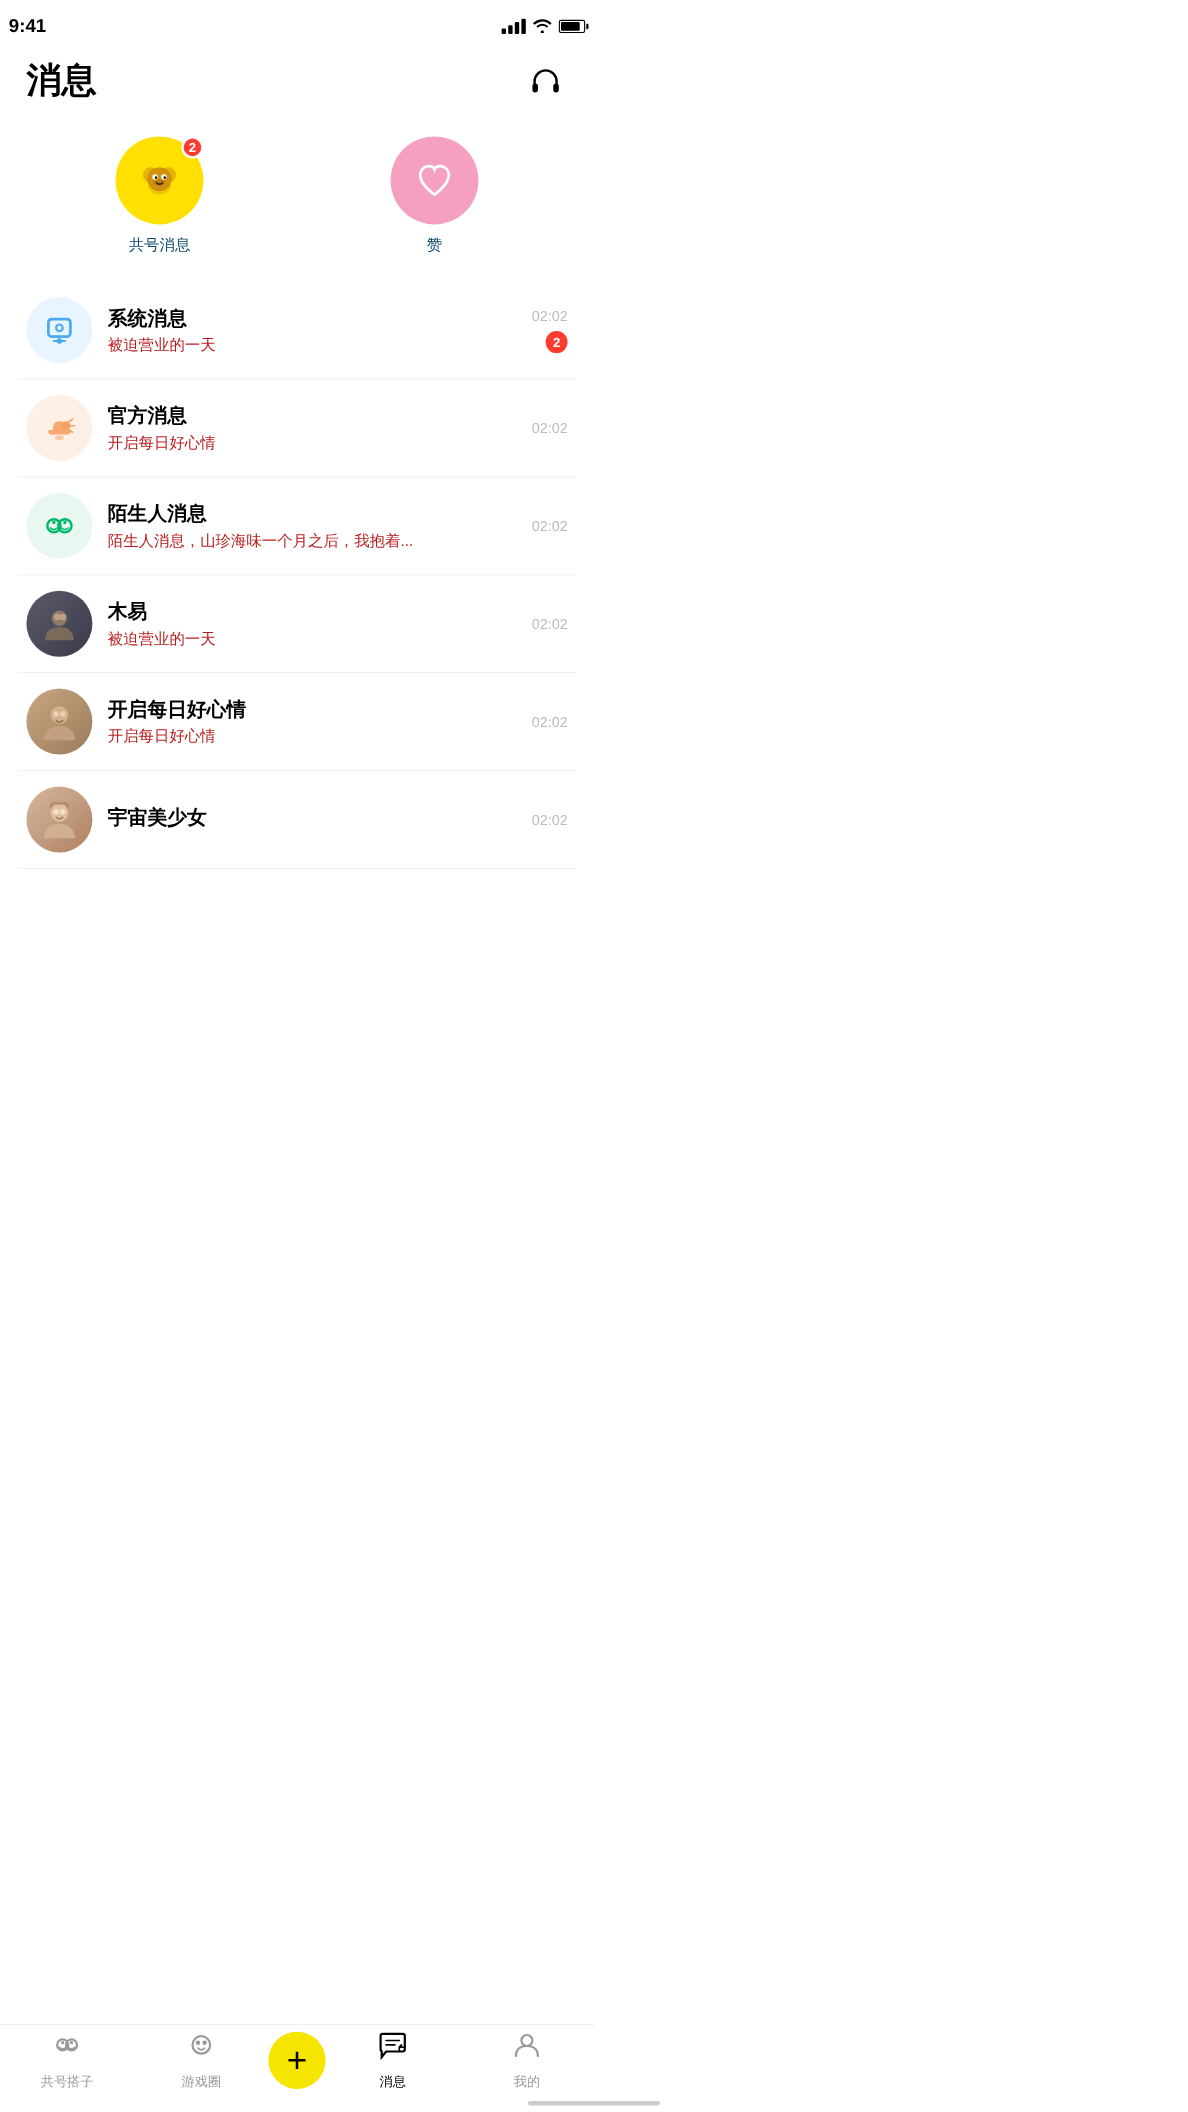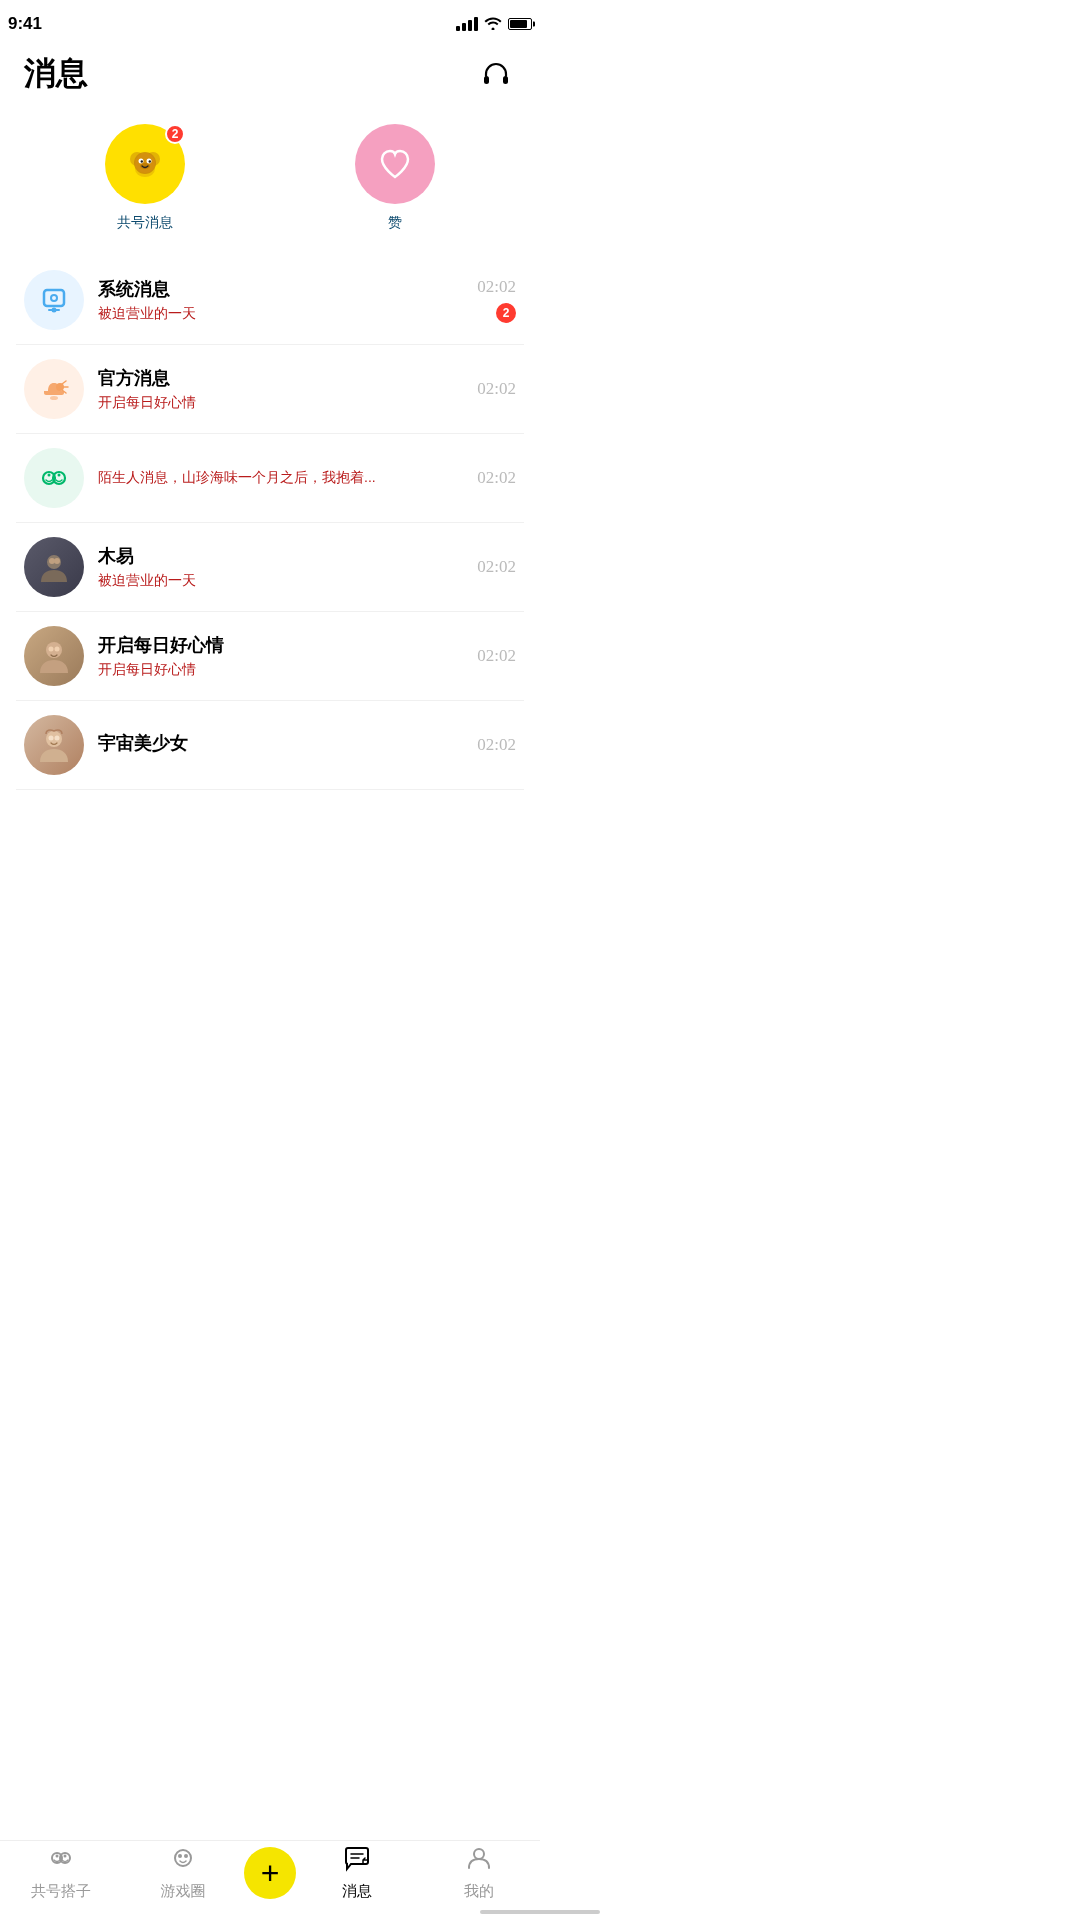--- a/index.html
+++ b/index.html
@@ -180,23 +180,22 @@
       text-overflow: ellipsis;
     }
     .msg-meta {
       display: flex;
       flex-direction: column;
       align-items: flex-end;
       gap: 6px;
       flex-shrink: 0;
     }
     .msg-time {
-      font-size: 17px;
+      font-size: 13px;
       color: #bbb;
-      font-family: Liberation Serif, serif;
     }
     .msg-badge {
       background: #ff3b30;
       color: #fff;
       font-size: 12px;
       font-weight: 700;
       width: 20px;
       height: 20px;
       border-radius: 50%;
       display: flex;
@@ -238,21 +237,21 @@
       flex: 1;
     }
     .nav-icon {
       font-size: 24px;
       color: #999;
     }
     .nav-icon.active {
       color: #000;
     }
     .nav-label {
-      font-size: 15px;
+      font-size: 12px;
       color: #999;
     }
     .nav-label.active {
       color: #000;
     }
     .nav-add-btn {
       width: 52px;
       height: 52px;
       background: #f5e500;
       border-radius: 50%;
@@ -423,20 +422,21 @@
       <svg width="38" height="38" viewBox="0 0 38 38" fill="none">
         <circle cx="14" cy="19" r="6" stroke="#00b86b" stroke-width="2.2" fill="none"></circle>
         <circle cx="24" cy="19" r="6" stroke="#00b86b" stroke-width="2.2" fill="none"></circle>
         <circle cx="14" cy="16" r="1.5" fill="#00b86b"></circle>
         <circle cx="24" cy="16" r="1.5" fill="#00b86b"></circle>
         <path d="M11 21 Q14 24 17 21" stroke="#00b86b" stroke-width="1.5" fill="none" stroke-linecap="round"></path>
         <path d="M21 21 Q24 24 27 21" stroke="#00b86b" stroke-width="1.5" fill="none" stroke-linecap="round"></path>
       </svg>
     </div>
     <div class="msg-content">
+      <div class="msg-name">陌生人消息</div>
       <div class="msg-preview">陌生人消息，山珍海味一个月之后，我抱着...</div>
     </div>
     <div class="msg-meta">
       <span class="msg-time">02:02</span>
     </div>
   </div>
 
   <div class="message-item">
     <div class="avatar" style="background: linear-gradient(135deg, #5a5a6a 0%, #3a3a4a 100%);">
 

